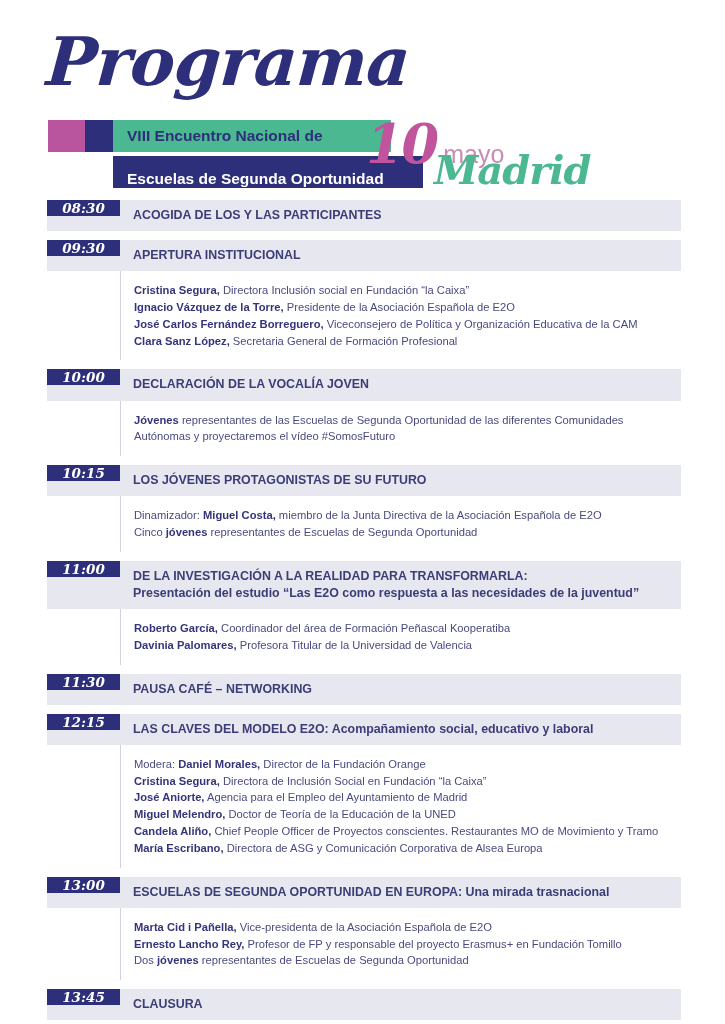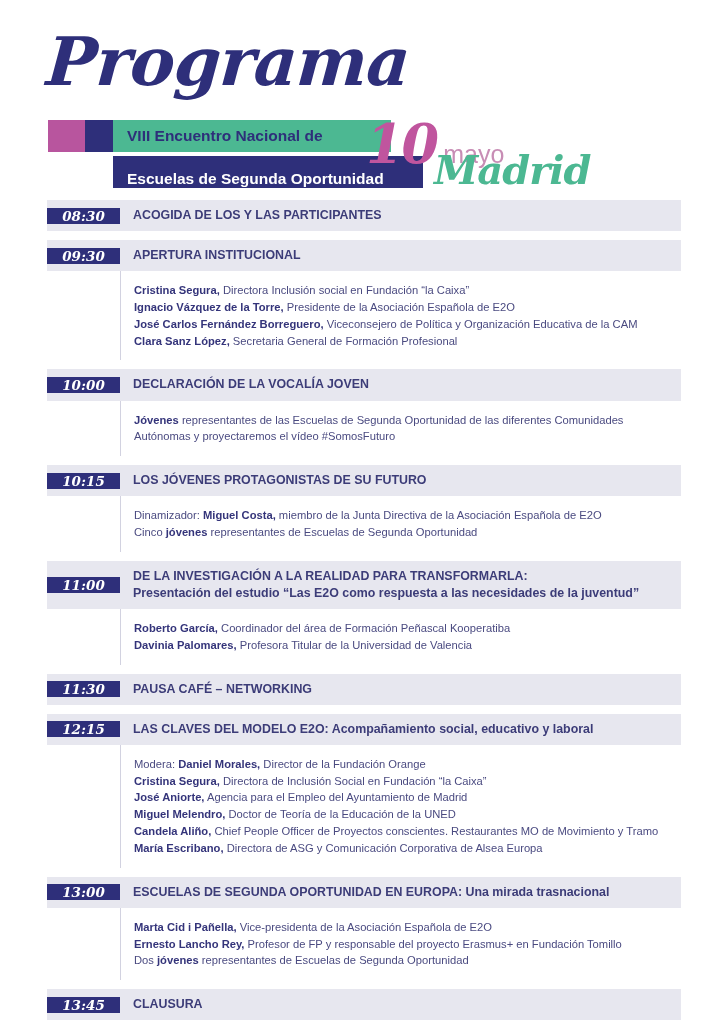--- a/index.html
+++ b/index.html
@@ -128,21 +128,21 @@
   .schedule {
     position: relative;
     width: 634px;
     margin: 0 0 0 47px;
   }
   .block {
     margin-bottom: 9px;
   }
   .block-head {
     display: flex;
-    align-items: center;
+    align-items: flex-start;
     background: #e7e7ef;
     min-height: 30px;
   }
   .time-badge {
     width: 73px;
     flex: 0 0 73px;
     background: #2e2f7a;
     color: #ffffff;
     font-family: "DejaVu Serif", serif;
     font-style: italic;

